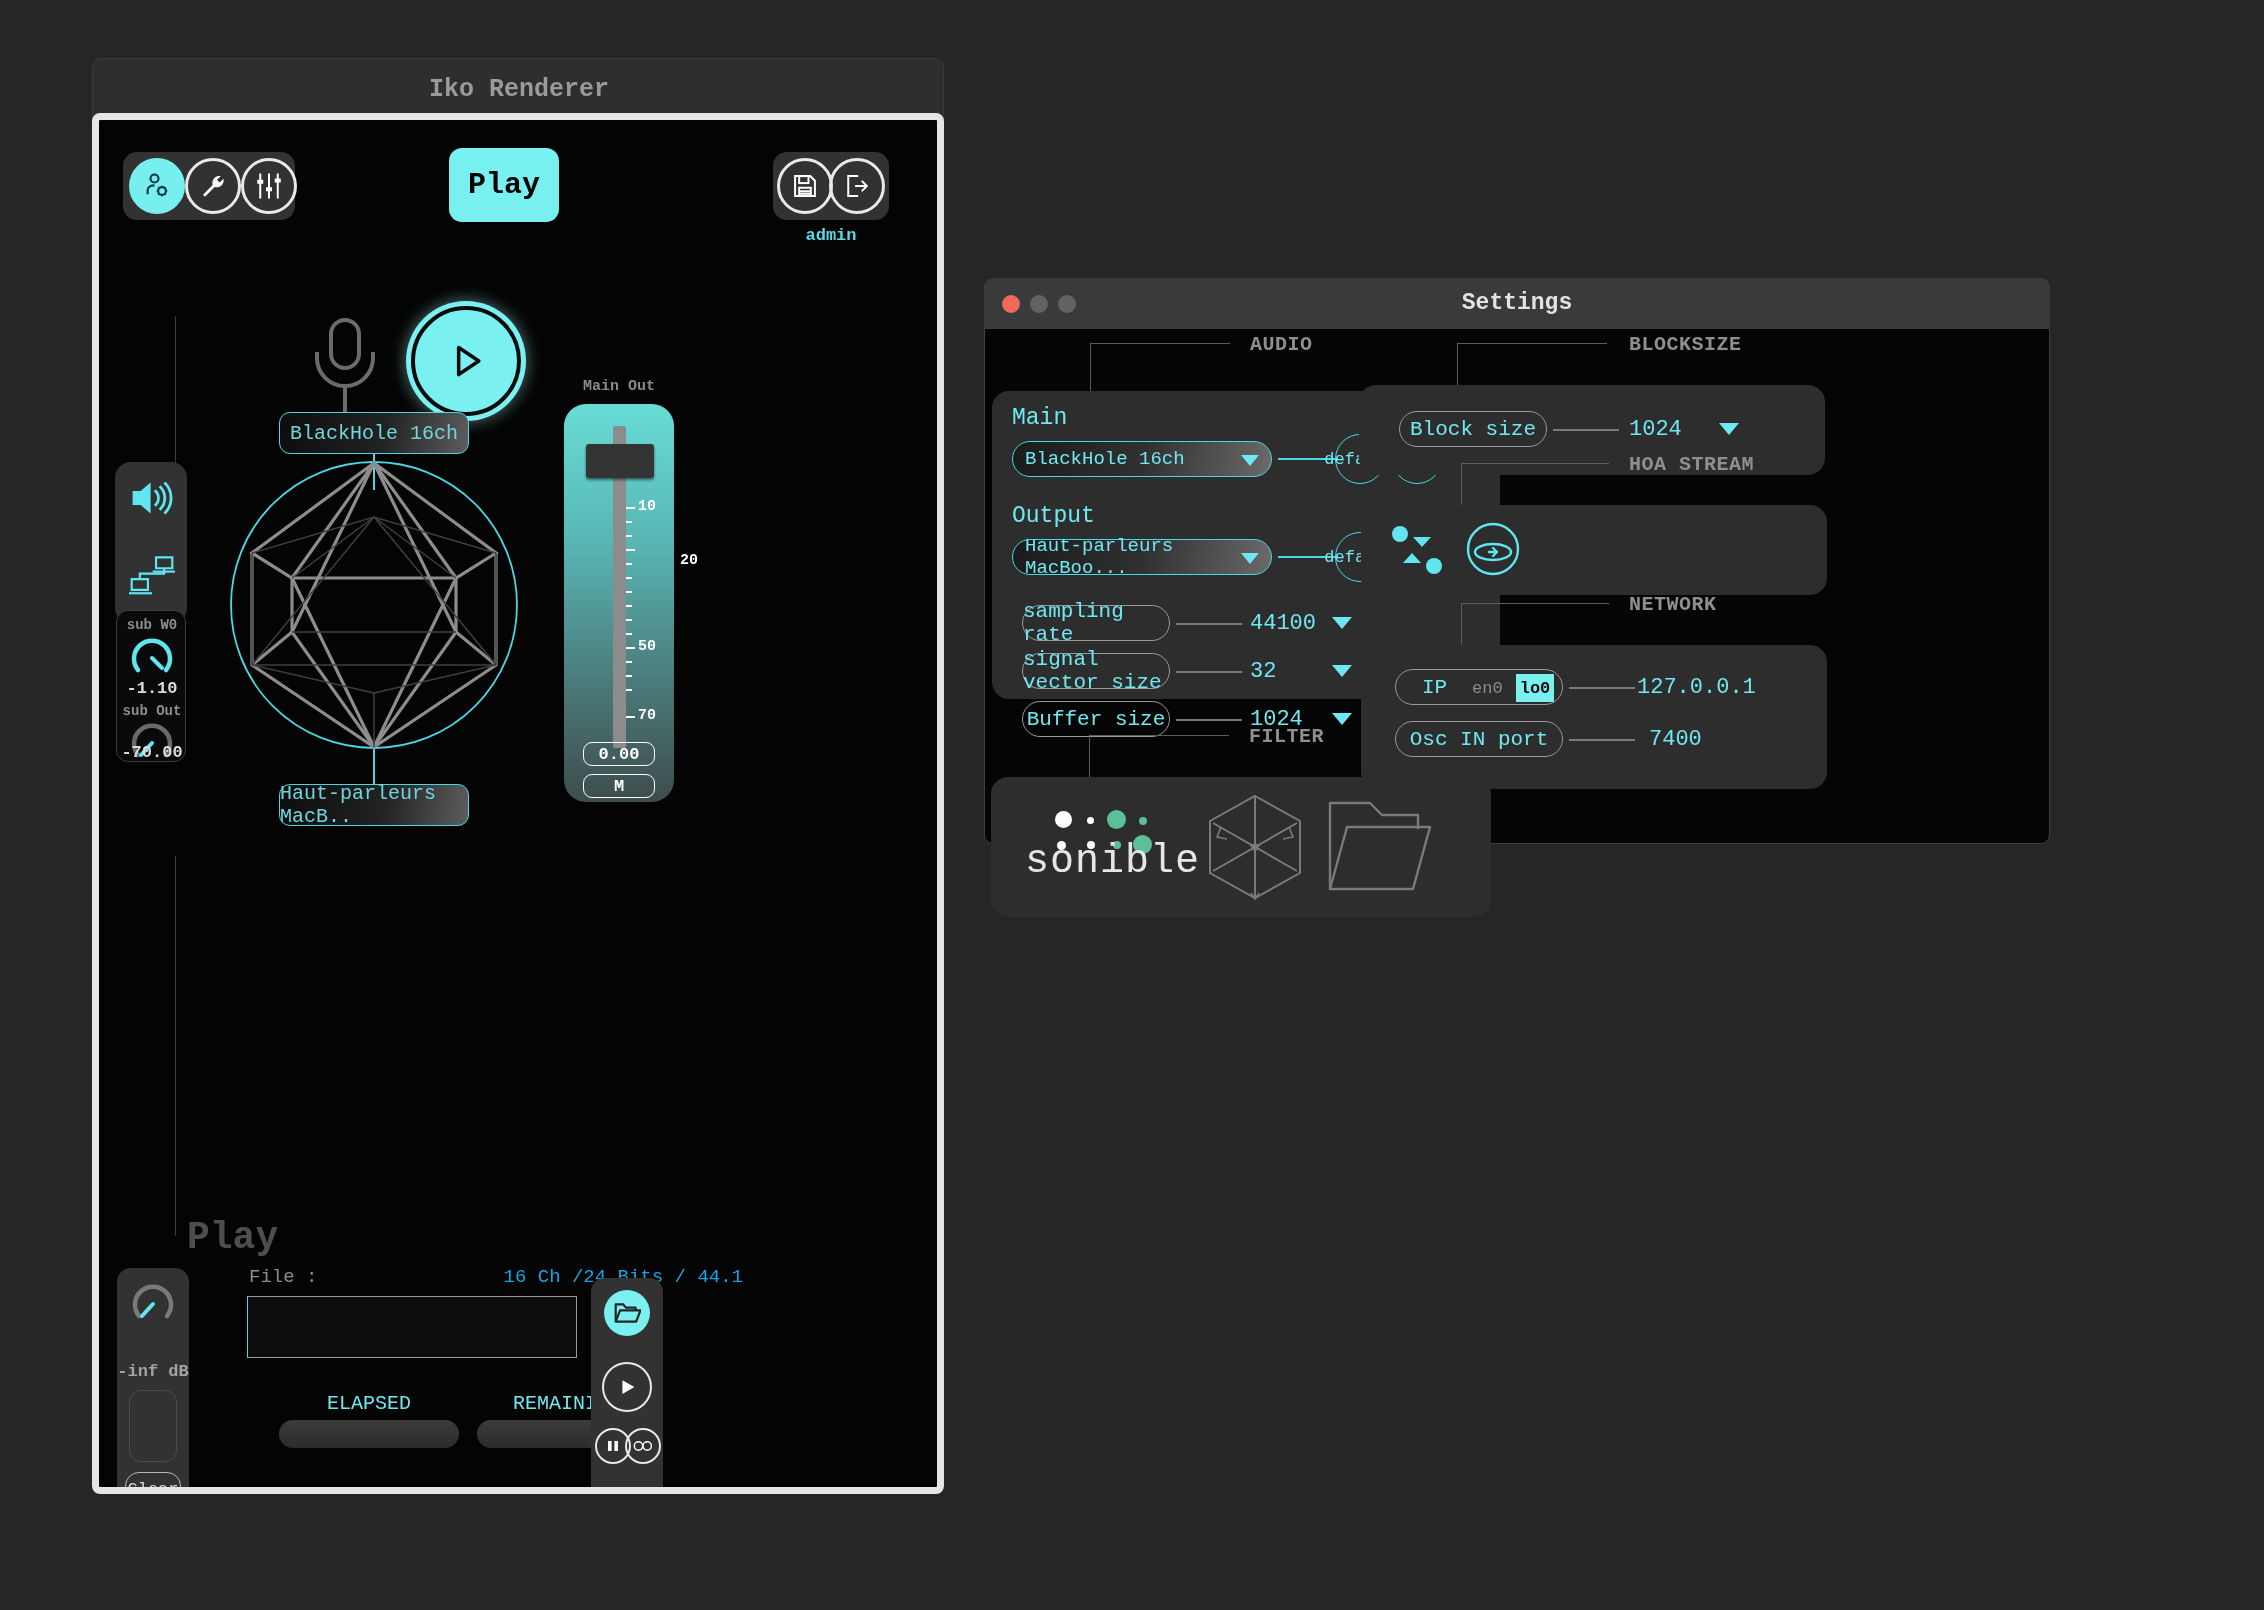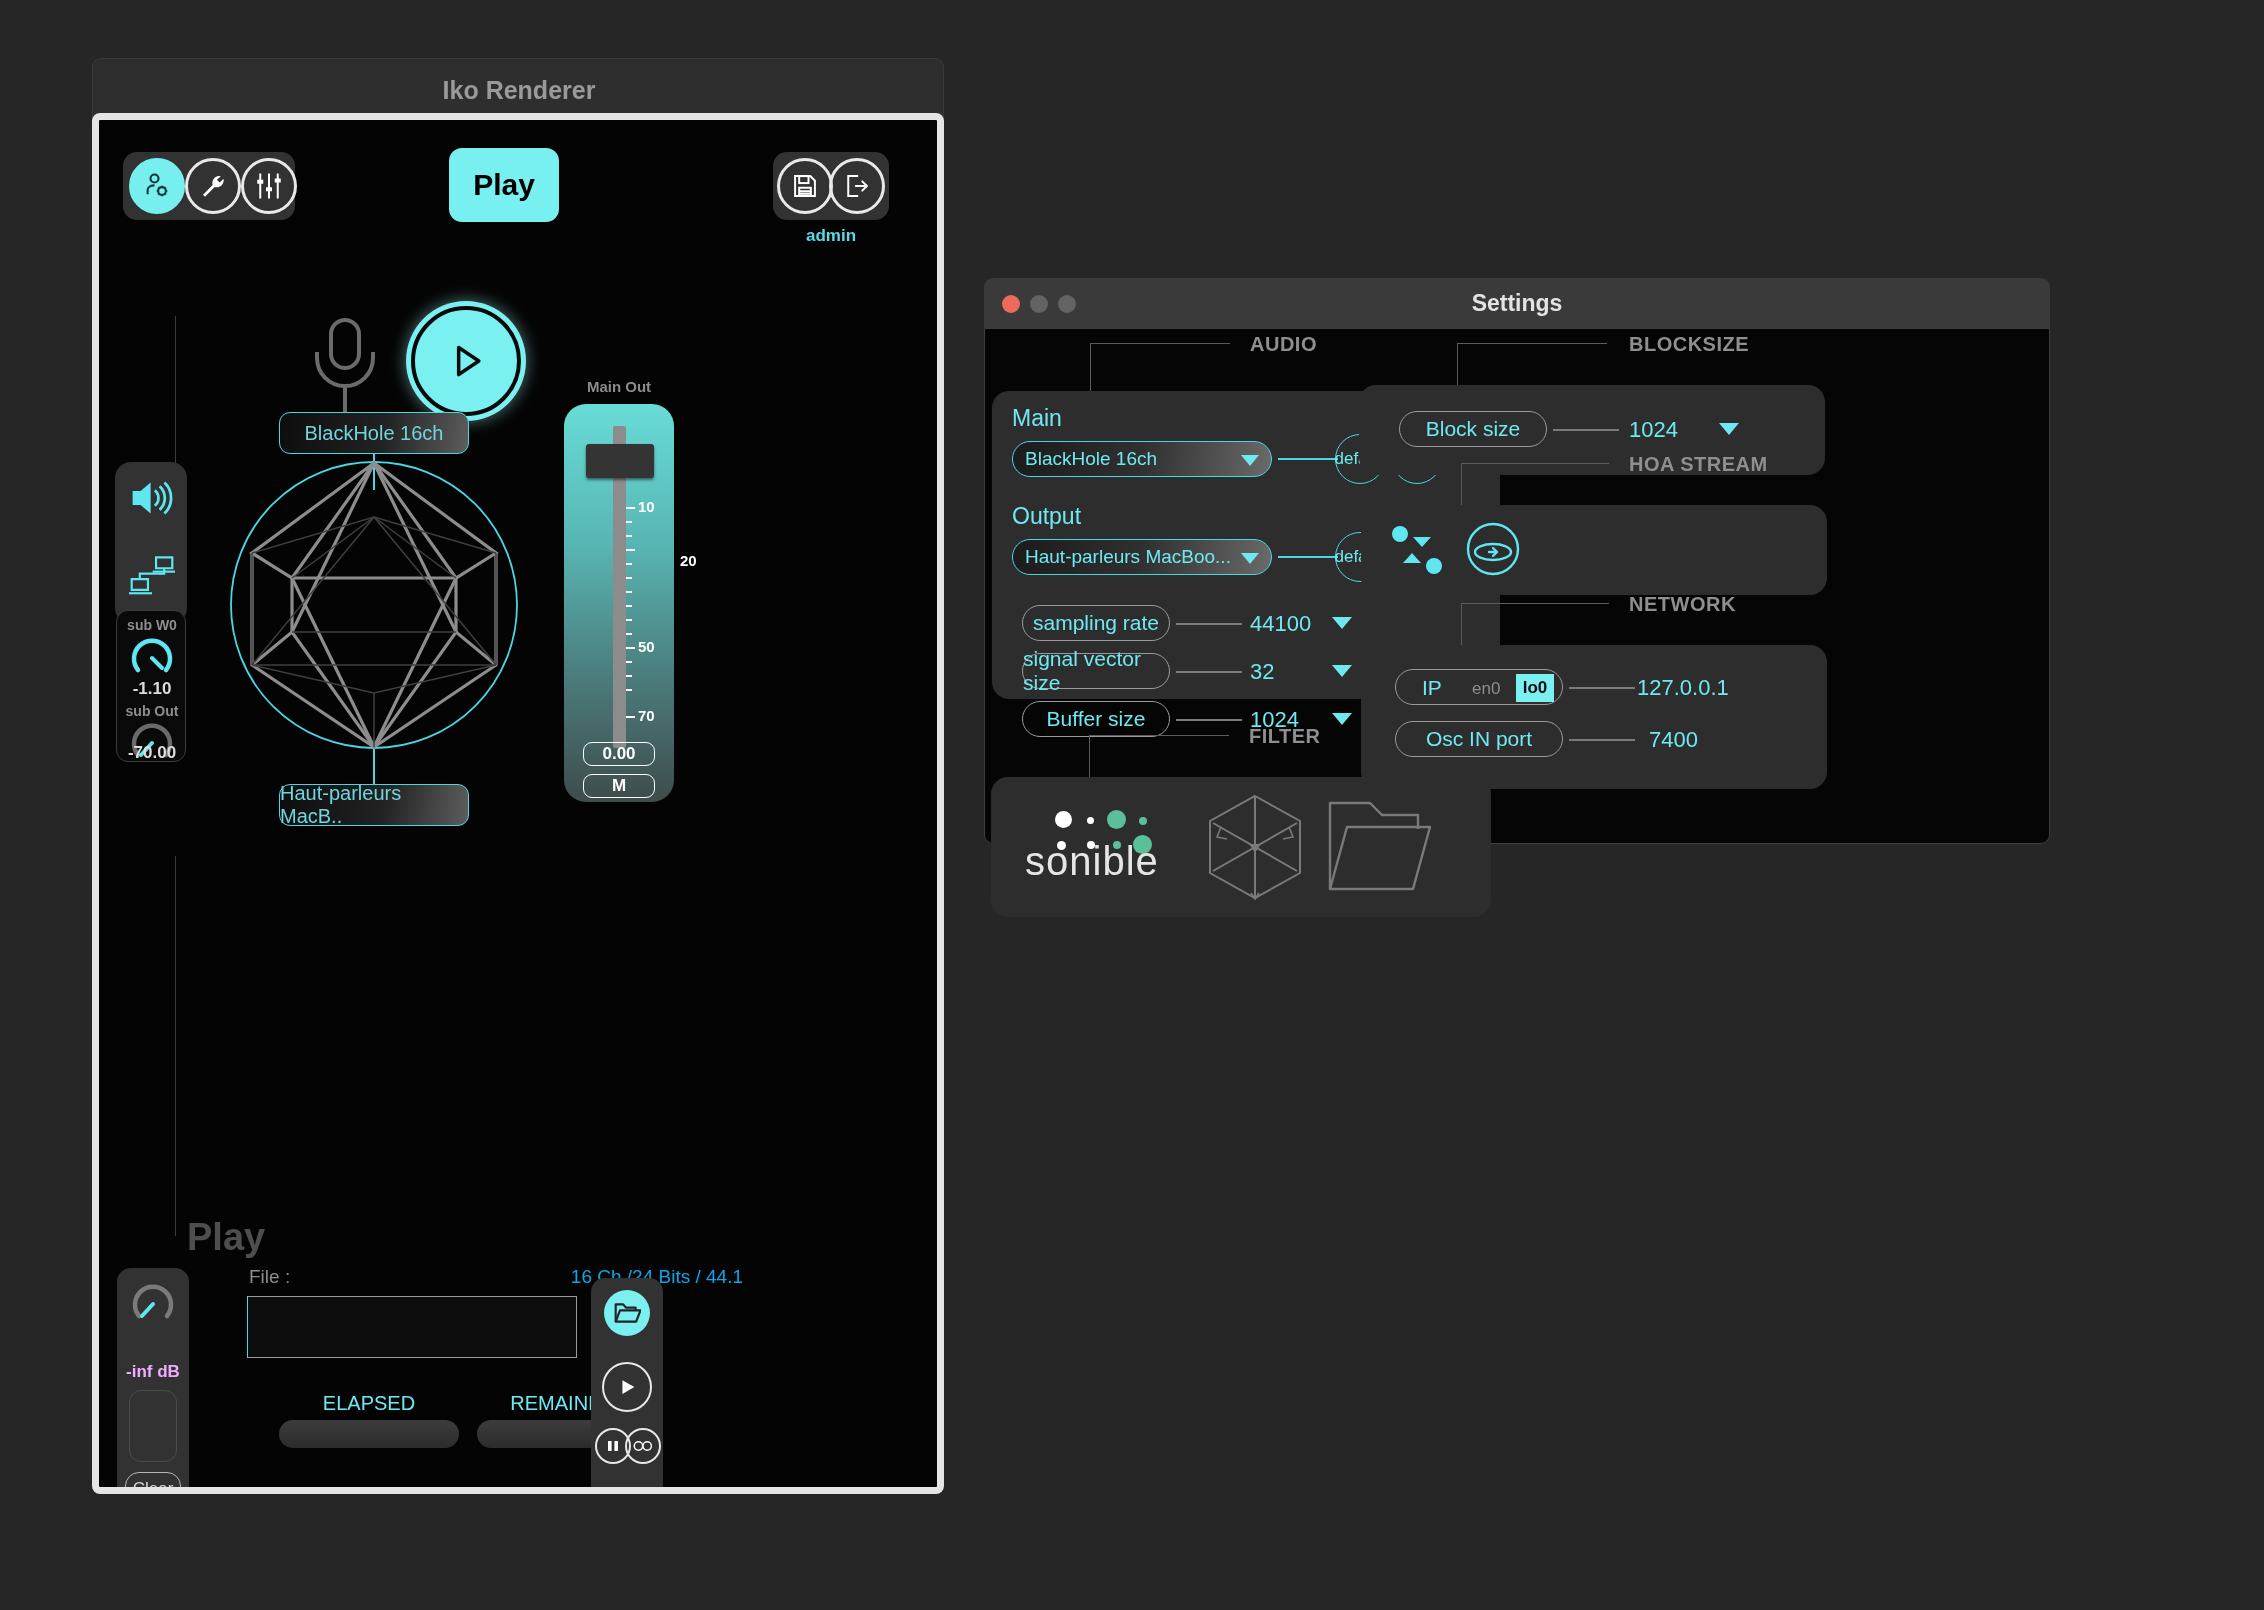--- a/index.html
+++ b/index.html
@@ -1,17 +1,17 @@
 <!DOCTYPE html>
 <html><head>
 <meta charset="utf-8">
 <style>
   html,body{margin:0;padding:0;background:#262626;width:2264px;height:1610px;overflow:hidden;
     font-family:"Liberation Sans",sans-serif;-webkit-font-smoothing:antialiased;}
-  .root{position:relative;width:2264px;height:1152px;}
+  .root{position:relative;width:2264px;height:1152px;font-family:Liberation Mono, monospace;}
 
   
   #iko-window{position:absolute;left:92px;top:58px;width:852px;height:1436px;}
   #iko-titlebar{position:absolute;left:0;top:0;width:852px;height:62px;
      background:#2e2e2e;border:1px solid #3a3a3a;border-radius:9px 9px 0 0;box-sizing:border-box;}
   #iko-title{position:absolute;left:0;top:0;width:852px;height:62px;line-height:62px;text-align:center;
      color:#9a9a9a;font-size:25px;font-weight:bold;}
   #iko-body{position:absolute;left:0;top:55px;width:852px;height:1381px;background:#040404;
      border:7px solid #e5e5e5;border-radius:8px;box-sizing:border-box;overflow:hidden;}
 
@@ -72,21 +72,21 @@
   .fbtn{position:absolute;left:19px;width:72px;height:24px;border:1.5px solid #fff;border-radius:9px;
      box-sizing:border-box;display:flex;align-items:center;justify-content:center;color:#fff;
      font-size:17px;font-weight:bold;}
 
   #play-section-lbl{position:absolute;left:88px;top:1096px;color:#4e4e4e;font-size:38px;font-weight:bold;}
   #left-player-col{position:absolute;left:18px;top:1148px;width:72px;height:254px;background:#323232;border-radius:14px;}
   #btn-clear{position:absolute;left:8px;top:204px;width:56px;height:34px;border:1.5px solid #b7b7b7;
      border-radius:14px;box-sizing:border-box;display:flex;align-items:center;justify-content:center;
      color:#d7d7d7;font-size:17px;}
   #blank-pad{position:absolute;left:12px;top:122px;width:48px;height:72px;border:1px solid #4b4b4b;border-radius:12px;box-sizing:border-box;}
-  #gain-val{position:absolute;left:0;top:94px;width:72px;text-align:center;color:#f0abfc;font-size:17px;font-weight:bold;}
+  #gain-val{position:absolute;left:0;top:94px;width:72px;text-align:center;color:#a3a3a3;font-size:17px;font-weight:bold;}
 
   #file-label{position:absolute;left:150px;top:1146px;color:#8d8d8d;font-size:19px;}
   #file-meta{position:absolute;left:404px;top:1146px;width:240px;text-align:right;color:#0ea5e9;font-size:19px;}
   #file-box{position:absolute;left:148px;top:1176px;width:330px;height:62px;background:#0d0d0d;
      border:1.5px solid #9a9a9a;border-left-color:#4ad7e4;box-sizing:border-box;}
   .time-lbl{position:absolute;top:1272px;width:180px;text-align:center;color:#6fe8f2;font-size:20px;}
   .time-bar{position:absolute;top:1300px;width:180px;height:28px;border-radius:14px;
      background:linear-gradient(180deg,#3c3c3c,#2b2b2b);}
 
   #right-player-col{position:absolute;left:492px;top:1158px;width:72px;height:234px;background:#323232;border-radius:14px;}

